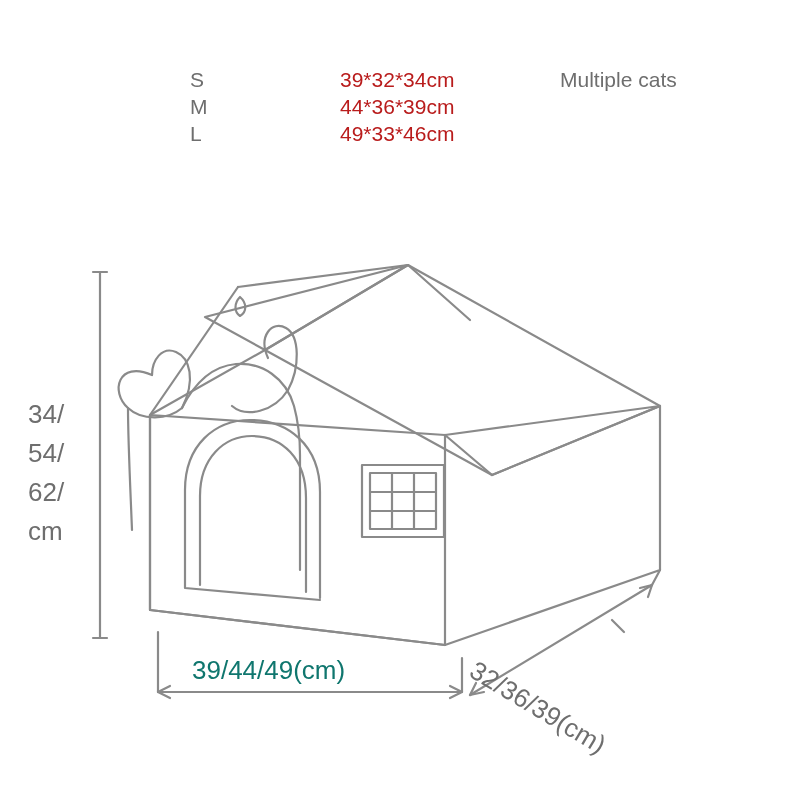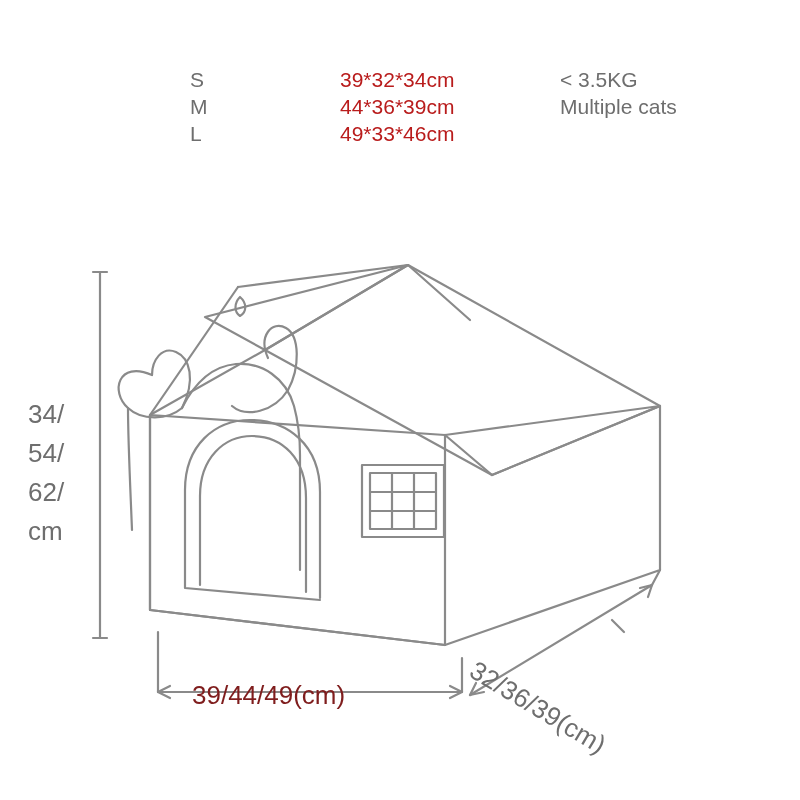--- a/index.html
+++ b/index.html
@@ -76,23 +76,22 @@
     font-size: 26px;
     line-height: 39px;
     color: #6e6e6e;
     text-align: left;
   }
   .width-label {
     position: absolute;
     left: 192px;
     top: 650px;
     font-size: 26px;
-    color: #7f1d1d;
-    white-space: nowrap;
-    margin-top: 25px;
+    color: #0f766e;
+    white-space: nowrap;
   }
   .depth-label {
     position: absolute;
     left: 470px;
     top: 650px;
     font-size: 26px;
     color: #6e6e6e;
     white-space: nowrap;
     transform: rotate(31deg);
     transform-origin: left top;
@@ -108,21 +107,20 @@
       <div>S</div>
       <div>M</div>
       <div>L</div>
     </div>
     <div class="spec-col-dims">
       <div>39*32*34cm</div>
       <div>44*36*39cm</div>
       <div>49*33*46cm</div>
     </div>
     <div class="spec-col-weights">
-      <div>&lt; 3.5KG</div>
       <div class="row-3">Multiple cats</div>
     </div>
   </div>
 
   <div class="drawing">
     <svg class="house" width="800" height="520" viewBox="0 0 800 520">
       <g fill="none" stroke="#8a8a8a" stroke-width="2.2" stroke-linecap="round" stroke-linejoin="round">
 
         <g>
           <line x1="100" y1="32" x2="100" y2="398"></line>

